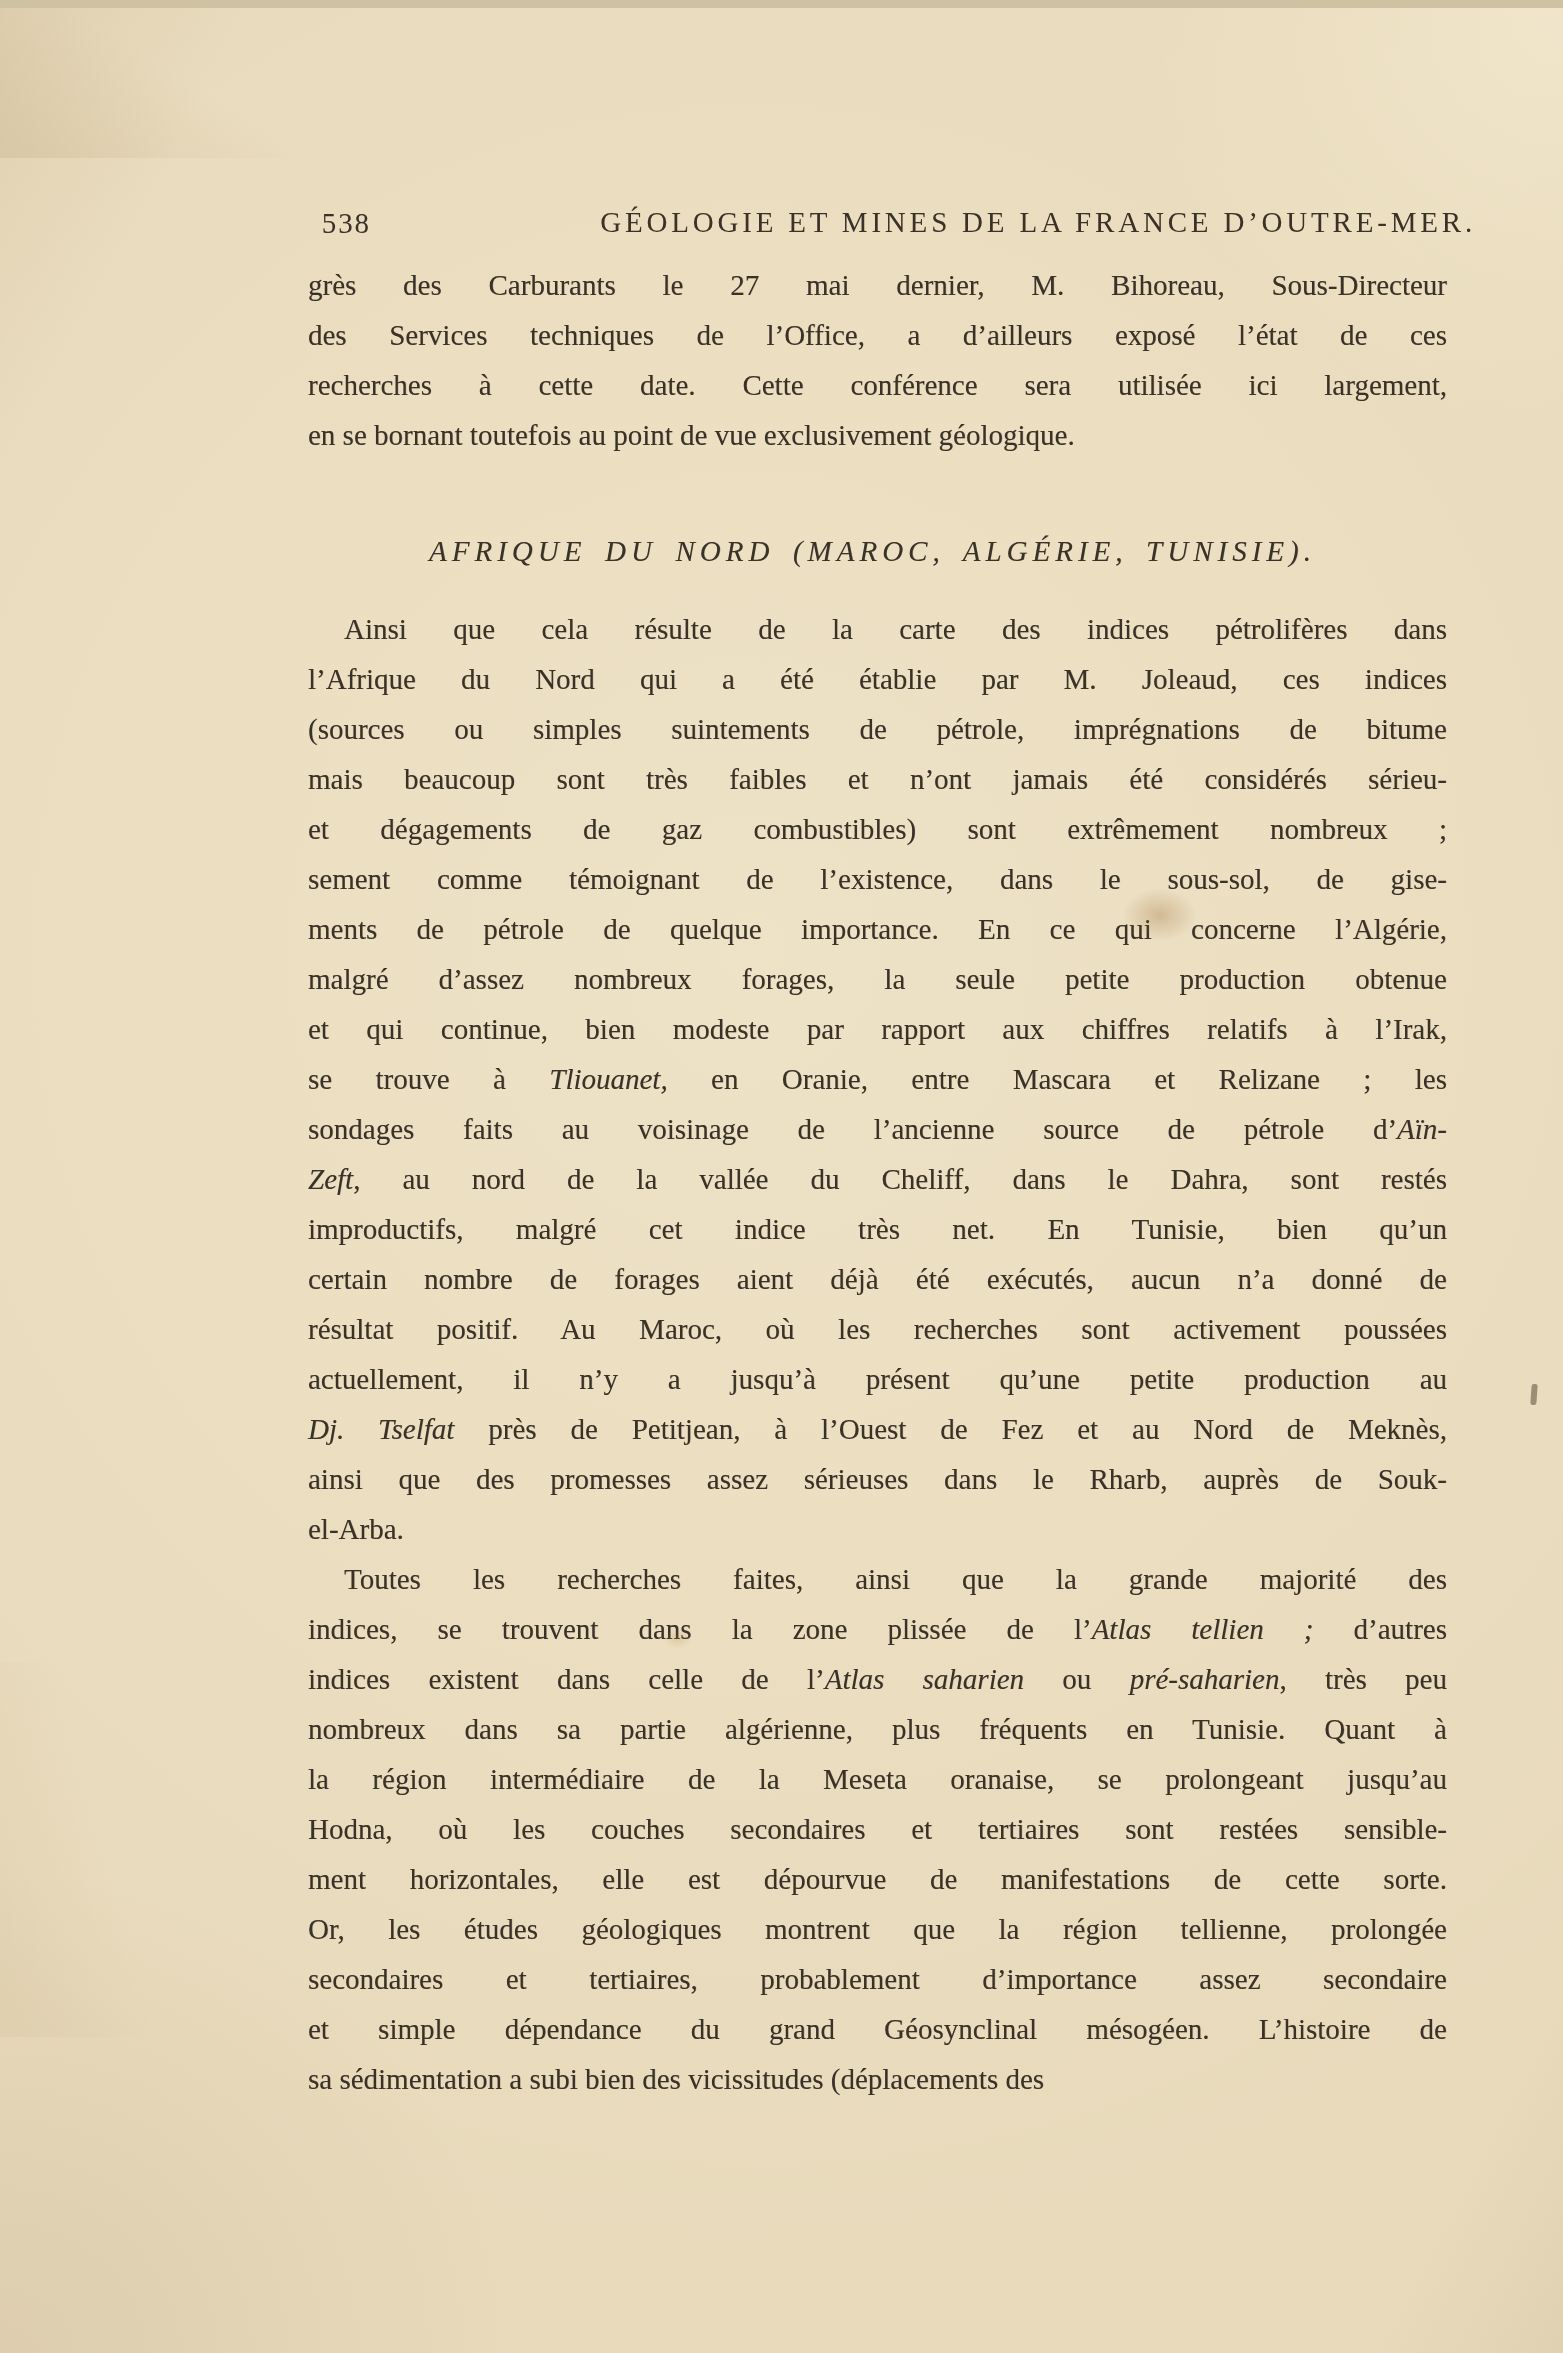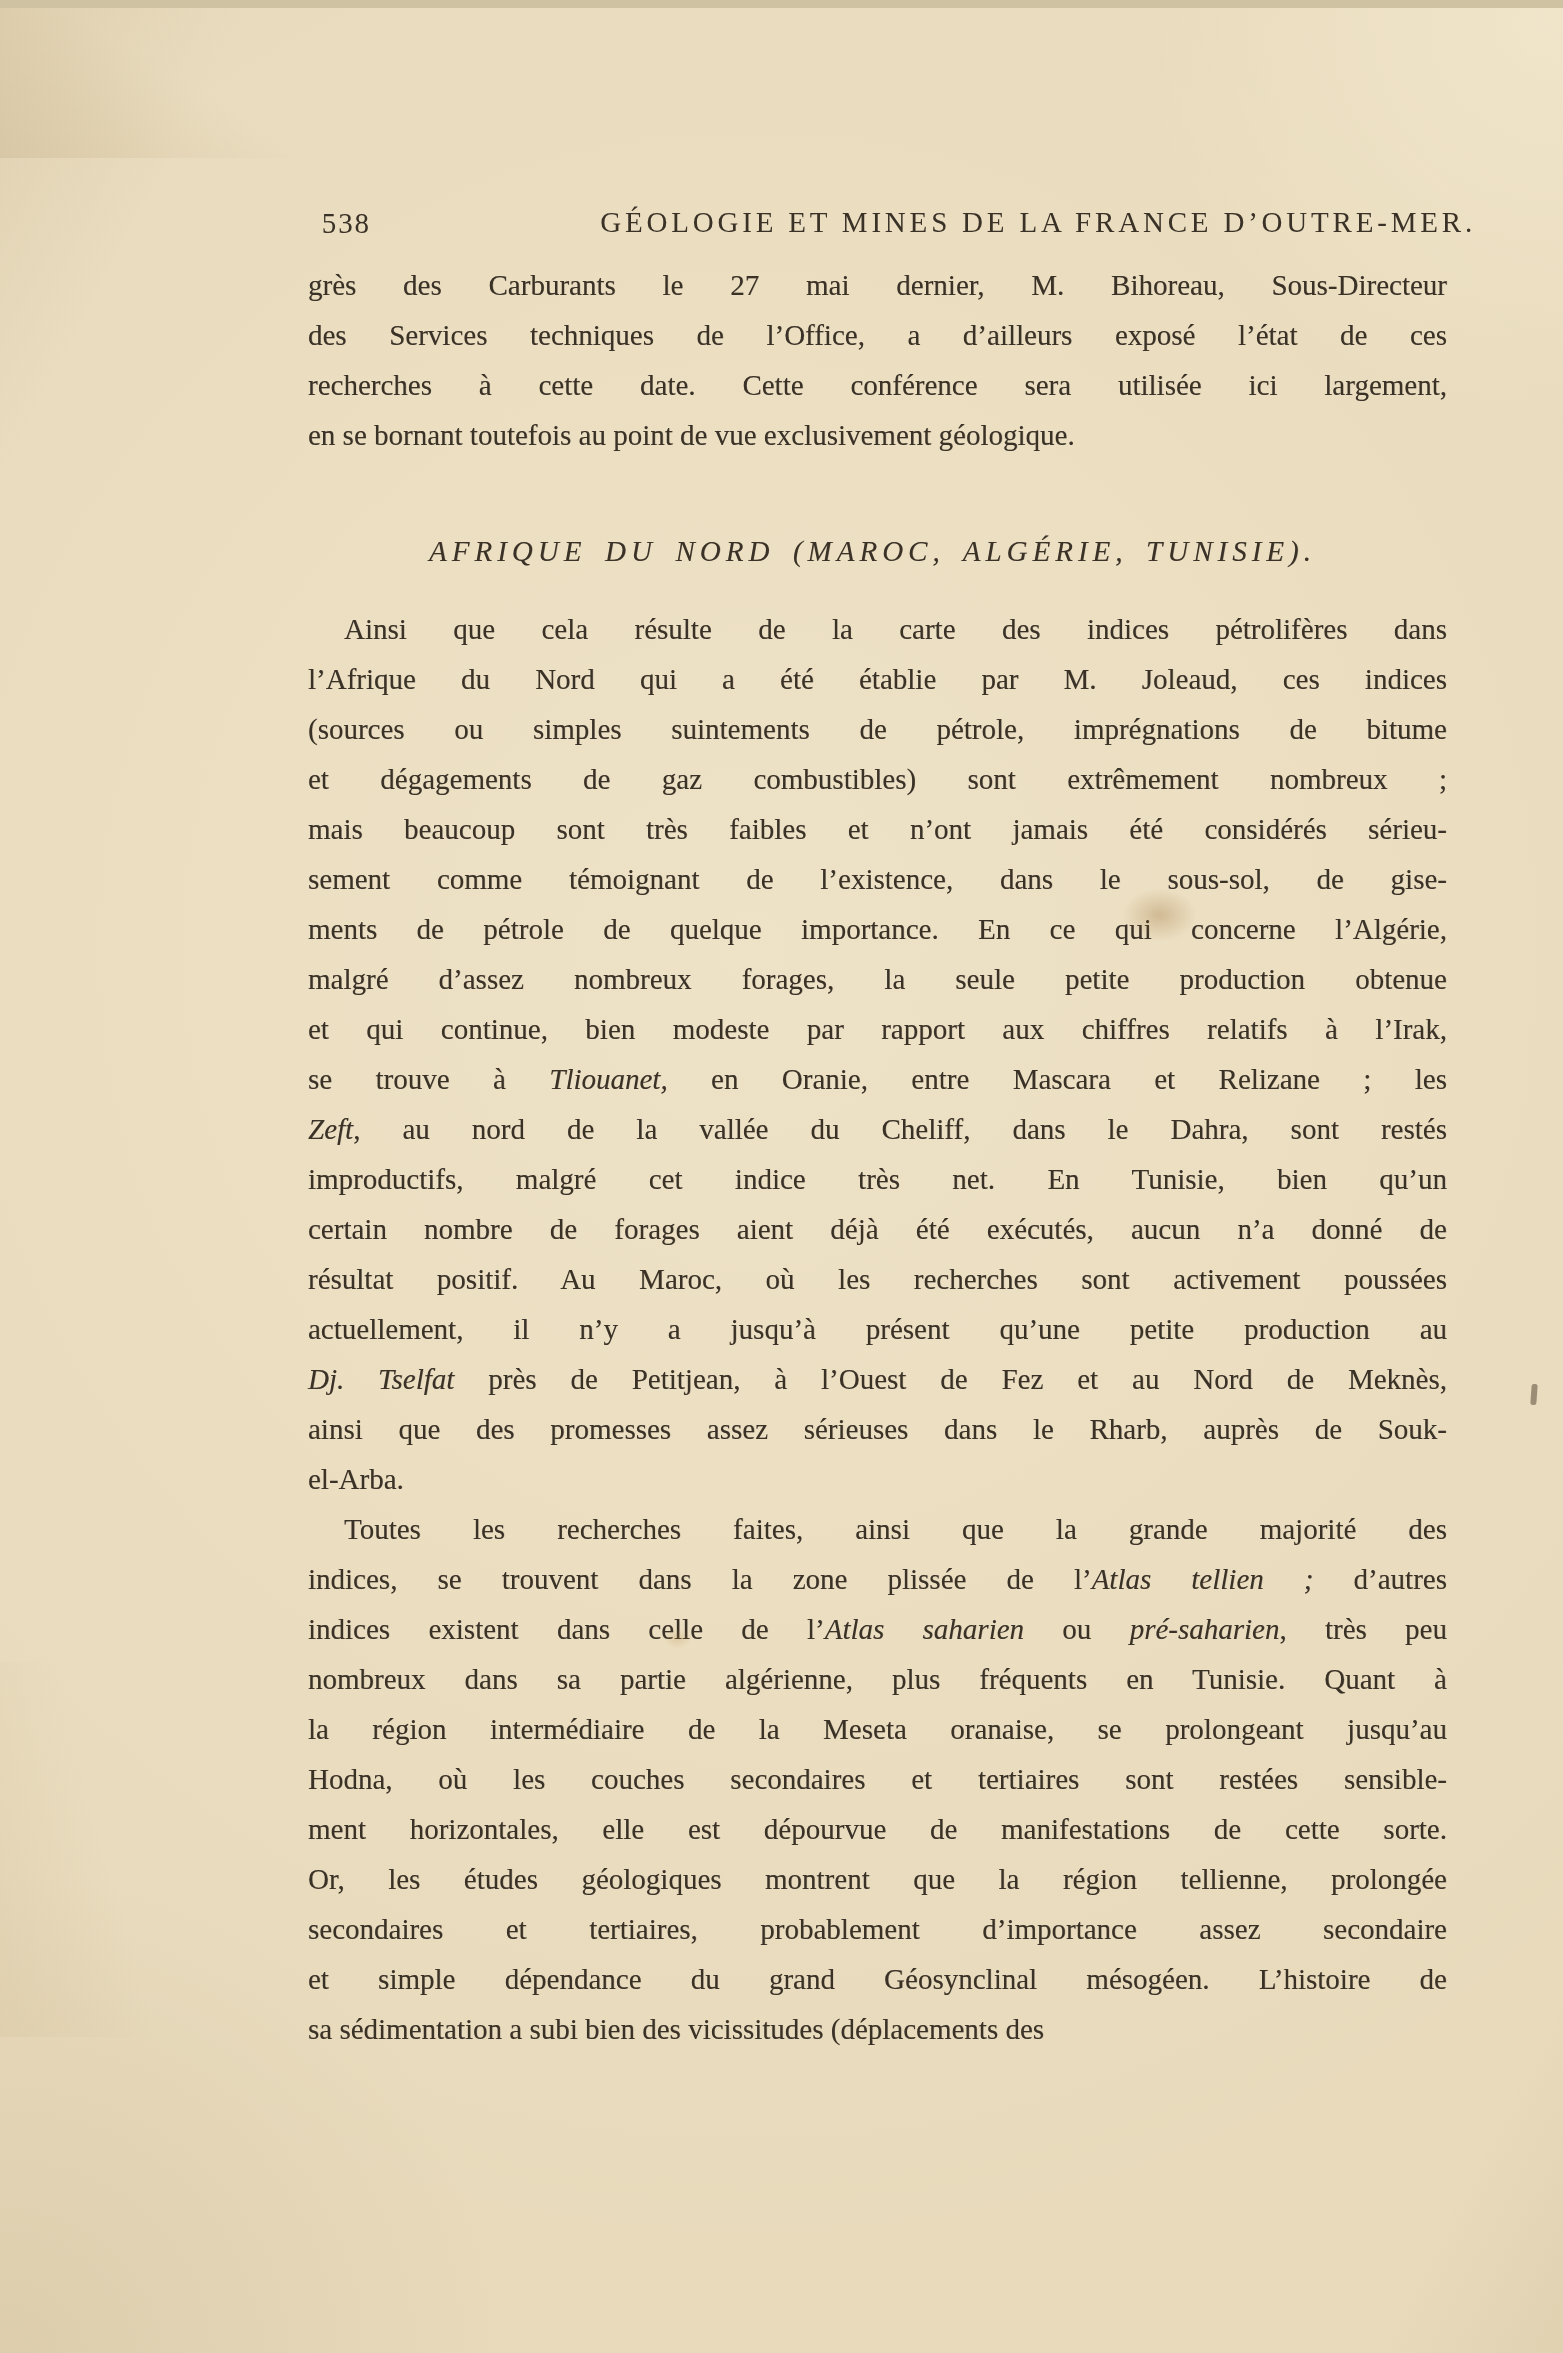--- a/index.html
+++ b/index.html
@@ -92,27 +92,28 @@
       <div class="line last"><span>en se bornant toutefois au point de vue exclusivement géologique.</span></div>
     </div>
 
   <div id="heading">AFRIQUE DU NORD (MAROC, ALGÉRIE, TUNISIE).</div>
 
   <div id="bodyflow" class="textcol">
     <div class="para indent">
         <div class="line"><span>Ainsi que cela résulte de la carte des indices pétrolifères dans</span></div>
         <div class="line"><span>l’Afrique du Nord qui a été établie par M. Joleaud, ces indices</span></div>
         <div class="line"><span>(sources ou simples suintements de pétrole, imprégnations de bitume</span></div>
+        <div class="line"><span>mais beaucoup sont très faibles et n’ont jamais été considérés sérieu-</span></div>
         <div class="line"><span>et dégagements de gaz combustibles) sont extrêmement nombreux ;</span></div>
-        <div class="line"><span>mais beaucoup sont très faibles et n’ont jamais été considérés sérieu-</span></div>
         <div class="line"><span>sement comme témoignant de l’existence, dans le sous-sol, de gise-</span></div>
         <div class="line"><span>ments de pétrole de quelque importance. En ce qui concerne l’Algérie,</span></div>
         <div class="line"><span>malgré d’assez nombreux forages, la seule petite production obtenue</span></div>
         <div class="line"><span>et qui continue, bien modeste par rapport aux chiffres relatifs à l’Irak,</span></div>
         <div class="line"><span>se trouve à </span><i>Tliouanet,</i><span> en Oranie, entre Mascara et Relizane ; les</span></div>
+        <div class="line"><span>sondages faits au voisinage de l’ancienne source de pétrole d’</span><i>Aïn-</i></div>
         <div class="line"><i>Zeft</i><span>, au nord de la vallée du Cheliff, dans le Dahra, sont restés</span></div>
         <div class="line"><span>improductifs, malgré cet indice très net. En Tunisie, bien qu’un</span></div>
         <div class="line"><span>certain nombre de forages aient déjà été exécutés, aucun n’a donné de</span></div>
         <div class="line"><span>résultat positif. Au Maroc, où les recherches sont activement poussées</span></div>
         <div class="line"><span>actuellement, il n’y a jusqu’à présent qu’une petite production au</span></div>
         <div class="line"><i>Dj. Tselfat</i><span> près de Petitjean, à l’Ouest de Fez et au Nord de Meknès,</span></div>
         <div class="line"><span>ainsi que des promesses assez sérieuses dans le Rharb, auprès de Souk-</span></div>
         <div class="line last"><span>el-Arba.</span></div>
       </div>
     <div class="para indent">

